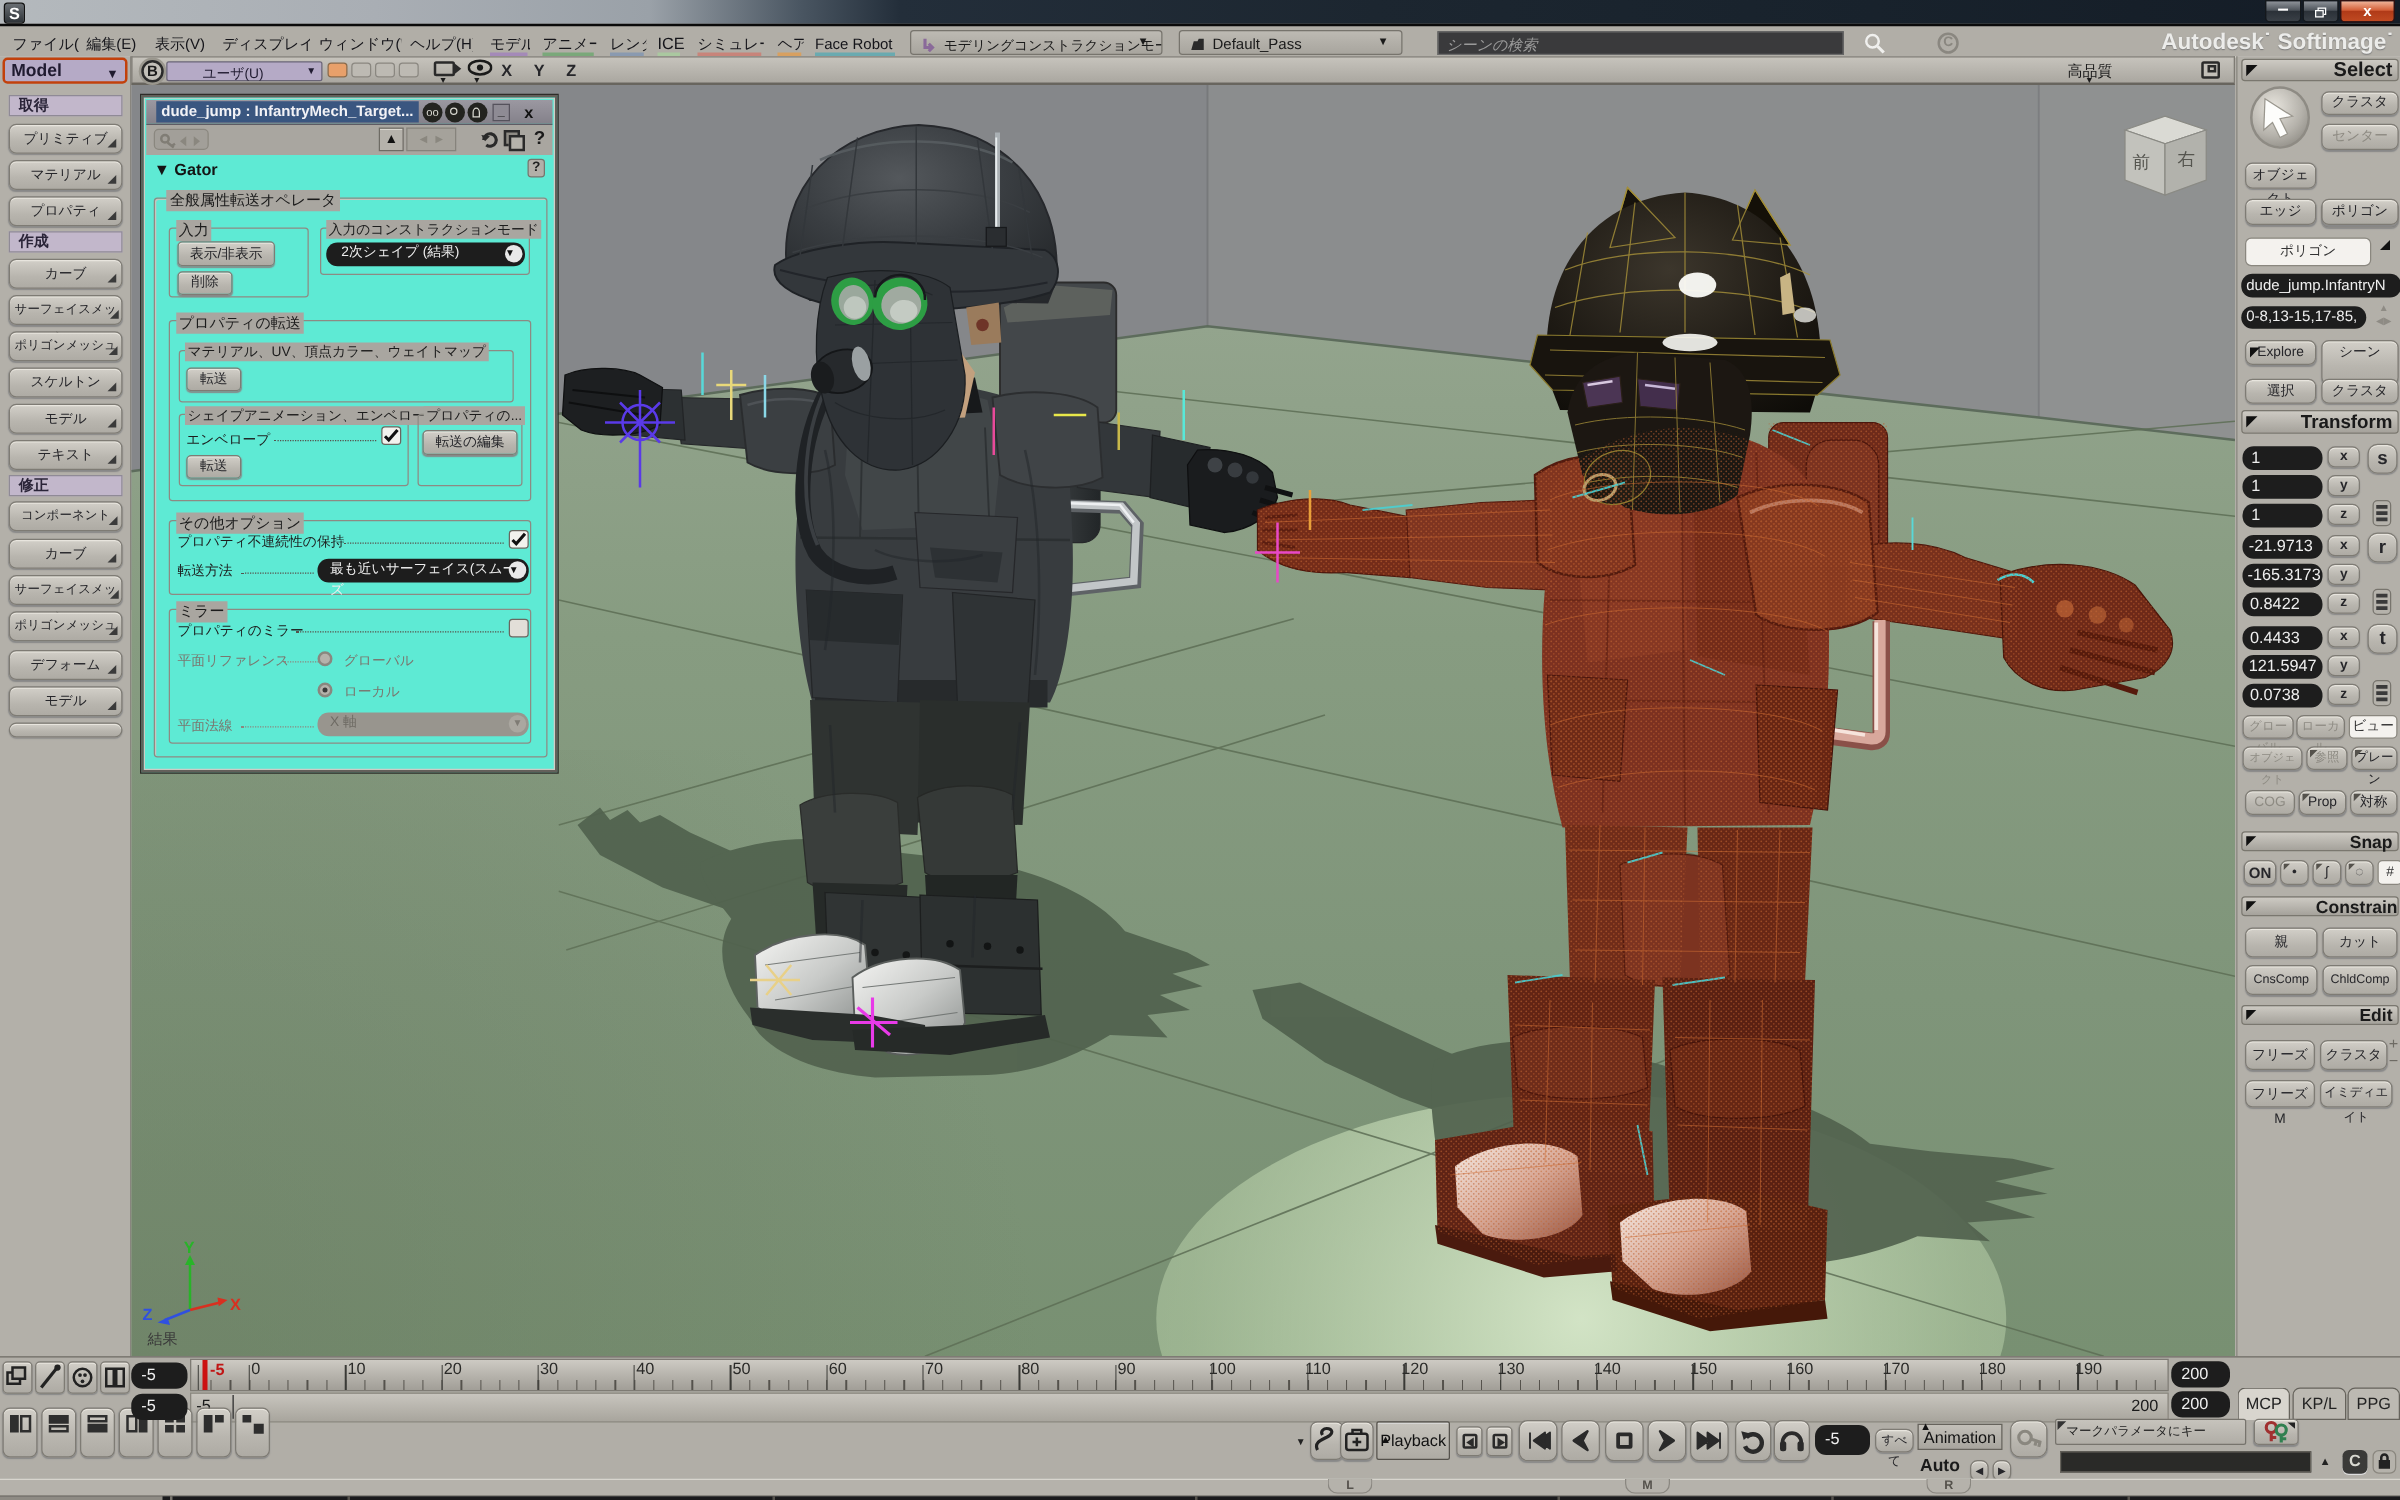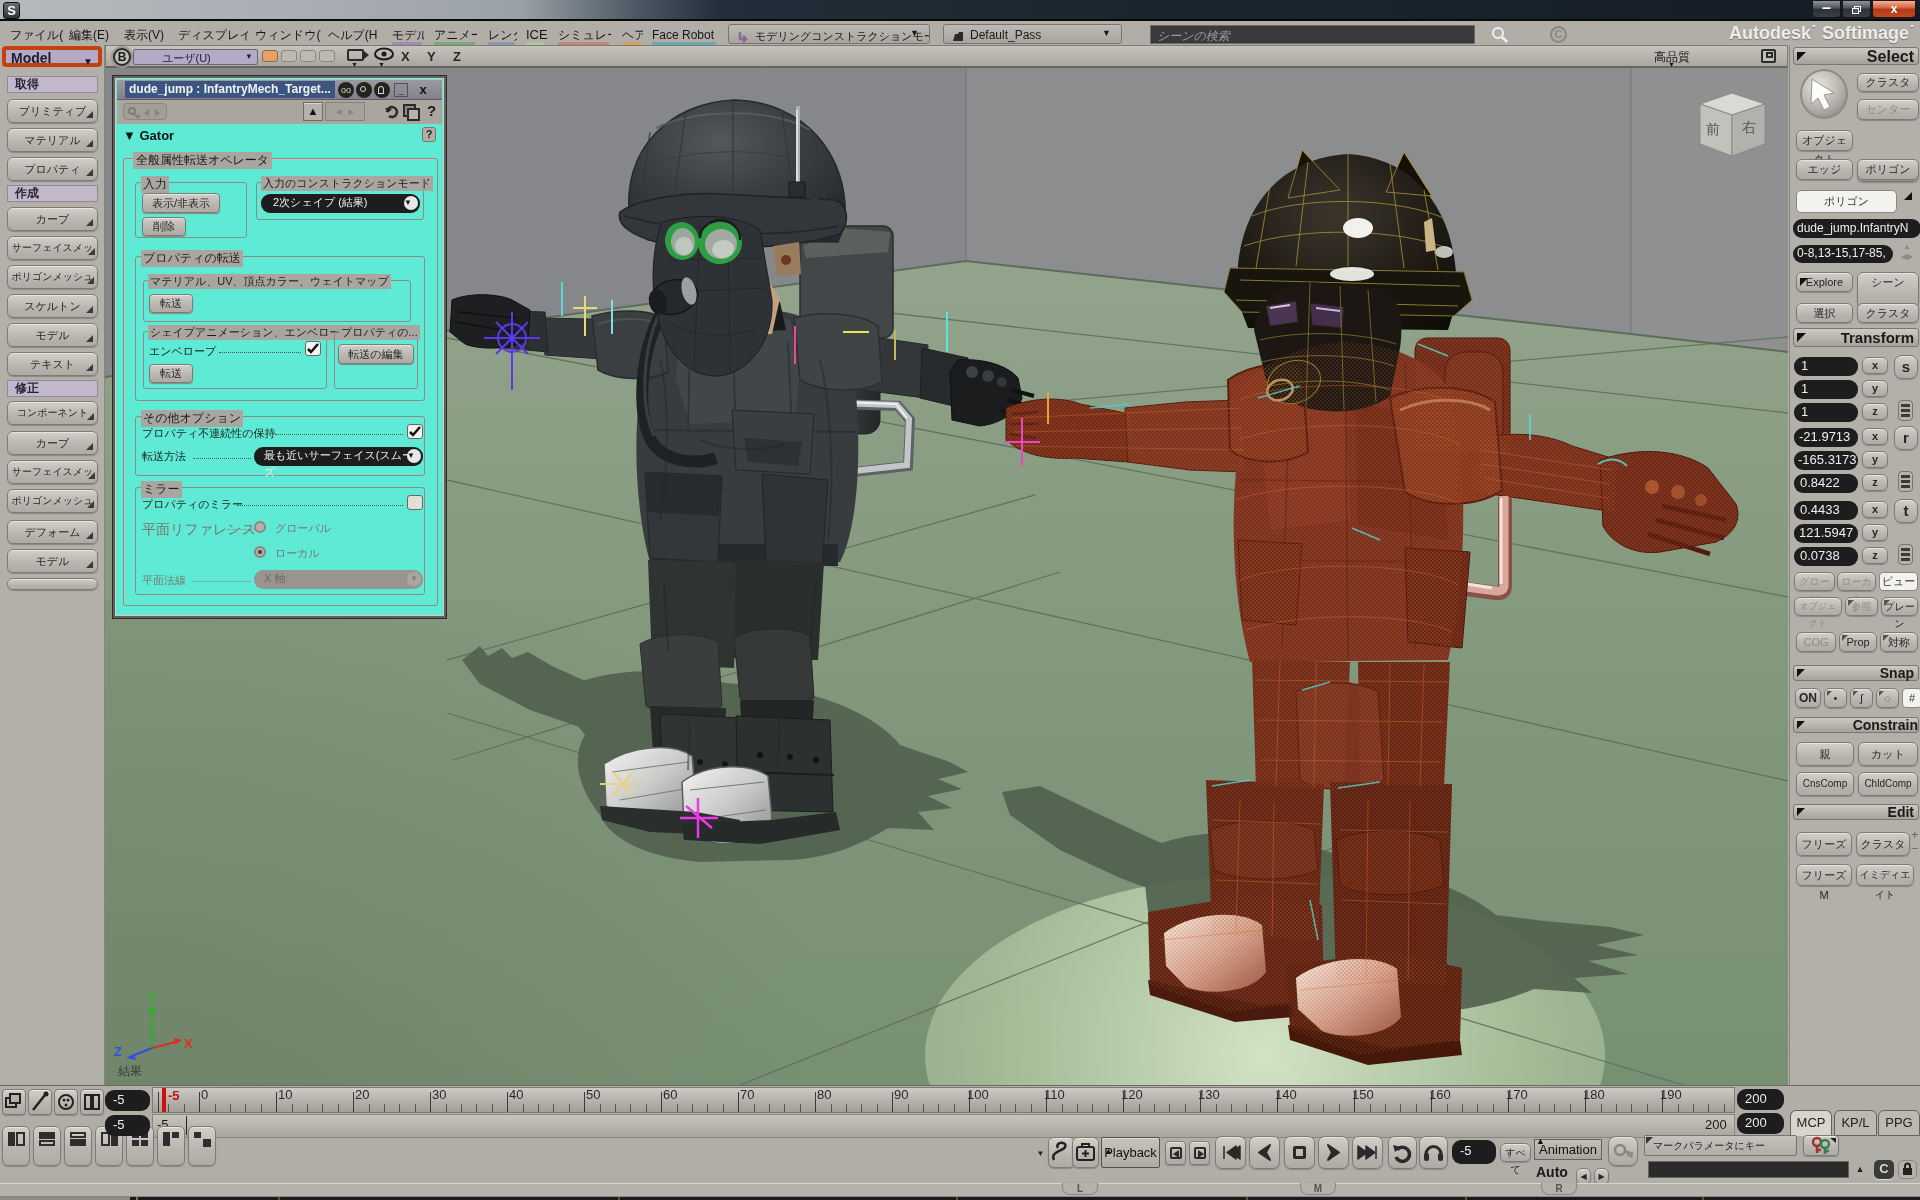--- a/index.html
+++ b/index.html
@@ -63,21 +63,21 @@
         <line x1="12" y1="12" x2="17" y2="17" stroke="#f0f0ee" stroke-width="2.5"></line>
       </svg></div>
   <div class="abs" style="left:1550px;top:3px;width:17px;height:17px;border:2px solid #8a8780;border-radius:50%;color:#8a8780;font-size:11px;font-weight:bold;text-align:center;line-height:13px;">C</div>
   <div class="abs" style="left:1660px;top:0px;width:255px;height:22px;font-size:18px;font-weight:bold;color:#ececea;text-align:right;text-shadow:0 1px 1px #777;">Autodesk˙ Softimage˙</div>
 </div>
 
 <div class="abs" id="toolbar" style="left:0;top:45px;width:1920px;height:23px;background:#b1aea7;border-top:1px solid #d8d5ce;">
 </div>
 
 <div class="abs" id="leftpanel" style="left:0;top:45px;width:105px;height:1042px;background:#b3b0a9;border-right:1px solid #88857e;">
-  <div class="abs" style="left:2px;top:1px;width:100px;height:21px;background:#b5aac6;border:4px solid #c2410c;border-radius:4px;color:#201b30;font-size:14px;font-weight:bold;line-height:17px;padding-left:5px;">Model<span style="position:absolute;right:5px;top:3px;font-size:10px;">▼</span></div>
+  <div class="abs" style="left:2px;top:1px;width:100px;height:21px;background:#b5aac6;border:2px solid #c2410c;border-radius:4px;color:#201b30;font-size:14px;font-weight:bold;line-height:17px;padding-left:5px;">Model<span style="position:absolute;right:5px;top:3px;font-size:10px;">▼</span></div>
   <div class="hdr" style="left:7px;top:31px;width:91px;height:17px;line-height:15px;">取得</div>
   <div class="btn" style="left:7px;top:54px;width:91px;height:24px;font-size:11px;line-height:22px;">プリミティブ<i class="tri" style="right:4px;bottom:4px;border-left:7px solid transparent;border-bottom:7px solid #3a3a3a;"></i></div>
   <div class="btn" style="left:7px;top:83px;width:91px;height:24px;font-size:11px;line-height:22px;">マテリアル<i class="tri" style="right:4px;bottom:4px;border-left:7px solid transparent;border-bottom:7px solid #3a3a3a;"></i></div>
   <div class="btn" style="left:7px;top:112px;width:91px;height:24px;font-size:11px;line-height:22px;">プロパティ<i class="tri" style="right:4px;bottom:4px;border-left:7px solid transparent;border-bottom:7px solid #3a3a3a;"></i></div>
   <div class="hdr" style="left:7px;top:140px;width:91px;height:17px;line-height:15px;">作成</div>
   <div class="btn" style="left:7px;top:162px;width:91px;height:24px;font-size:11px;line-height:22px;">カーブ<i class="tri" style="right:4px;bottom:4px;border-left:7px solid transparent;border-bottom:7px solid #3a3a3a;"></i></div>
   <div class="btn" style="left:7px;top:191px;width:91px;height:24px;font-size:10px;line-height:22px;">サーフェイスメッシュ<i class="tri" style="right:2px;bottom:4px;border-left:7px solid transparent;border-bottom:7px solid #3a3a3a;"></i></div>
   <div class="btn" style="left:7px;top:220px;width:91px;height:24px;font-size:10px;line-height:22px;">ポリゴンメッシュ<i class="tri" style="right:3px;bottom:4px;border-left:7px solid transparent;border-bottom:7px solid #3a3a3a;"></i></div>
   <div class="btn" style="left:7px;top:249px;width:91px;height:24px;font-size:11px;line-height:22px;">スケルトン<i class="tri" style="right:4px;bottom:4px;border-left:7px solid transparent;border-bottom:7px solid #3a3a3a;"></i></div>
   <div class="btn" style="left:7px;top:278px;width:91px;height:24px;font-size:11px;line-height:22px;">モデル<i class="tri" style="right:4px;bottom:4px;border-left:7px solid transparent;border-bottom:7px solid #3a3a3a;"></i></div>
@@ -516,21 +516,21 @@
       </svg></div>
   <div class="abs" style="left:27px;top:371px;font-size:11px;">転送方法</div>
   <div class="abs" style="left:78px;top:380px;width:58px;border-bottom:1px dotted #55524c;"></div>
   <div class="dk" style="left:139px;top:369px;width:169px;height:19px;font-size:11px;line-height:17px;text-align:left;padding-left:10px;">最も近いサーフェイス(スムーズ<span style="position:absolute;right:2px;top:2px;width:14px;height:14px;border-radius:50%;background:#e8e8e8;color:#111;font-size:8px;line-height:14px;">▼</span></div>
 
   <div class="abs" style="left:20px;top:409px;width:290px;height:108px;border:1px solid #8d8a83;border-radius:3px;"></div>
   <div class="abs" style="left:26px;top:403px;background:#a9a6a0;padding:0 2px;font-size:12px;">ミラー</div>
   <div class="abs" style="left:27px;top:419px;font-size:11px;">プロパティのミラー</div>
   <div class="abs" style="left:122px;top:427px;width:166px;border-bottom:1px dotted #55524c;"></div>
   <div class="abs" style="left:292px;top:417px;width:16px;height:15px;background:#e2dfd8;border:1px solid #6a6760;border-radius:3px;"></div>
-  <div class="abs" style="left:27px;top:443px;font-size:14px;color:#7a776f;">平面リファレンス</div>
+  <div class="abs" style="left:27px;top:443px;font-size:11px;color:#7a776f;">平面リファレンス</div>
   <div class="abs" style="left:112px;top:451px;width:38px;border-bottom:1px dotted #8a877f;"></div>
   <div class="abs" style="left:139px;top:443px;width:12px;height:12px;border:2px solid #8a877f;border-radius:50%;background:#b5b2ab;"></div>
   <div class="abs" style="left:160px;top:443px;font-size:11px;color:#7a776f;">グローバル</div>
   <div class="abs" style="left:139px;top:468px;width:12px;height:12px;border:2px solid #8a877f;border-radius:50%;background:#b5b2ab;">
       <i style="position:absolute;left:2px;top:2px;width:4px;height:4px;border-radius:50%;background:#3a3a3a;"></i>
     </div>
   <div class="abs" style="left:160px;top:468px;font-size:11px;color:#7a776f;">ローカル</div>
   <div class="abs" style="left:27px;top:495px;font-size:11px;color:#7a776f;">平面法線</div>
   <div class="abs" style="left:78px;top:503px;width:58px;border-bottom:1px dotted #8a877f;"></div>
   <div class="abs" style="left:139px;top:492px;width:169px;height:19px;background:#98958e;border-radius:9px;color:#6e6b64;font-size:11px;line-height:17px;padding-left:10px;">X 軸<span style="position:absolute;right:2px;top:2px;width:14px;height:14px;border-radius:50%;background:#aaa7a0;color:#7e7b74;font-size:8px;line-height:14px;text-align:center;">▼</span></div>

